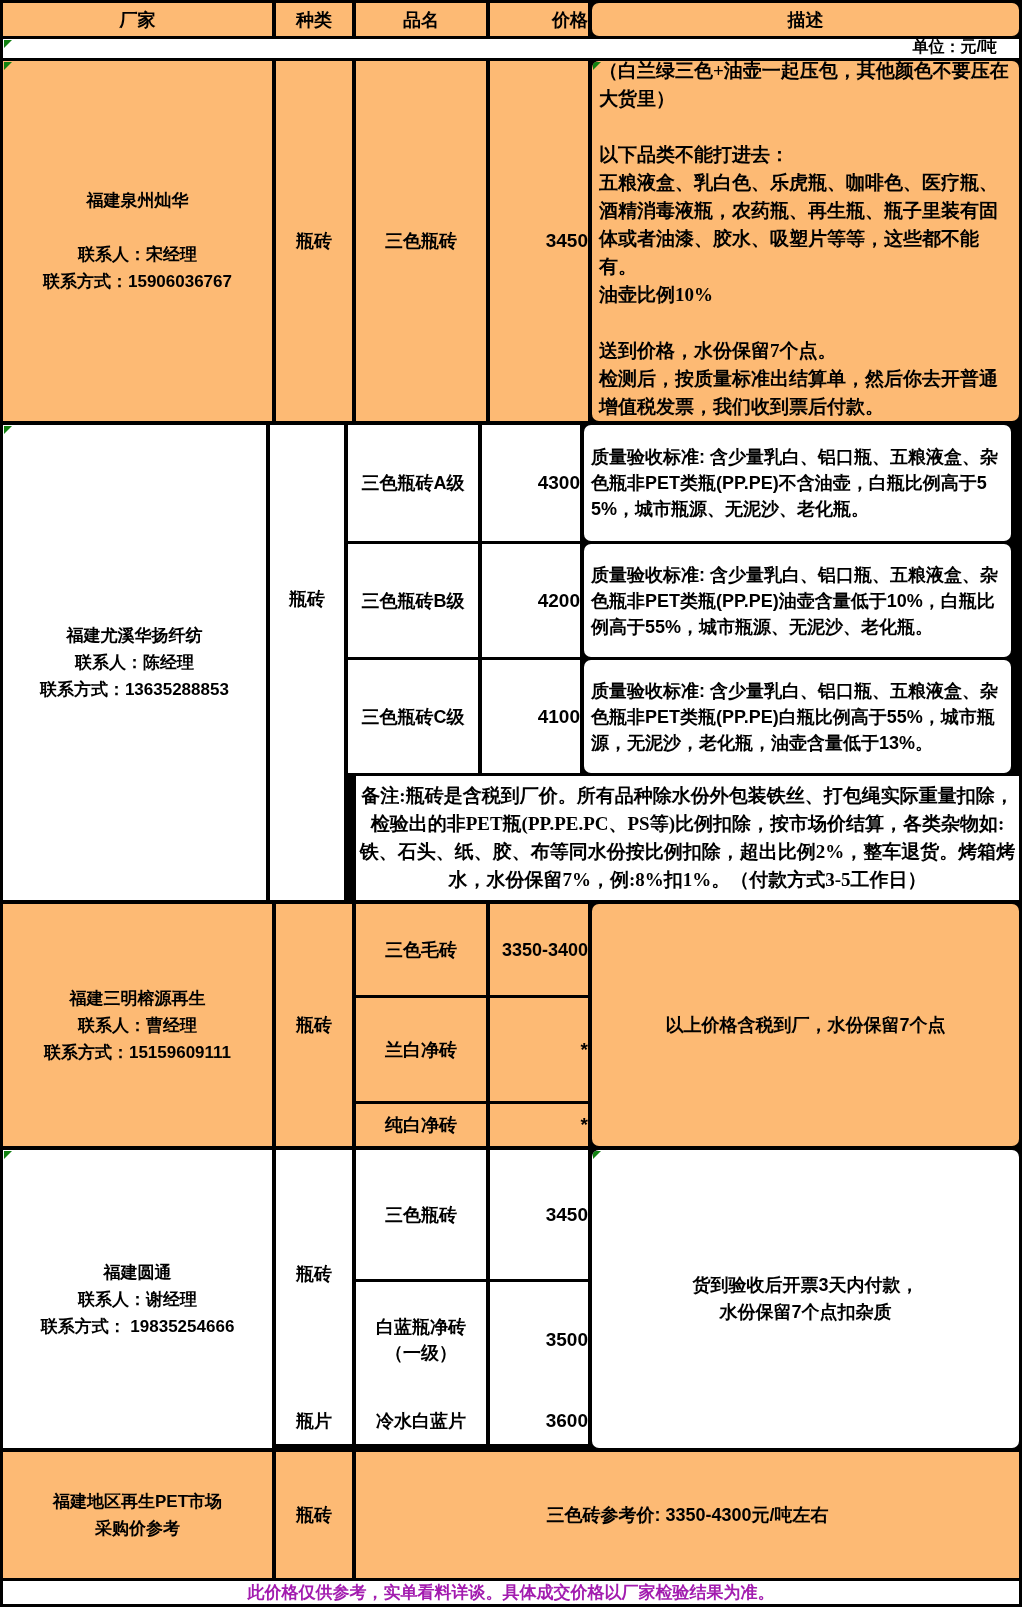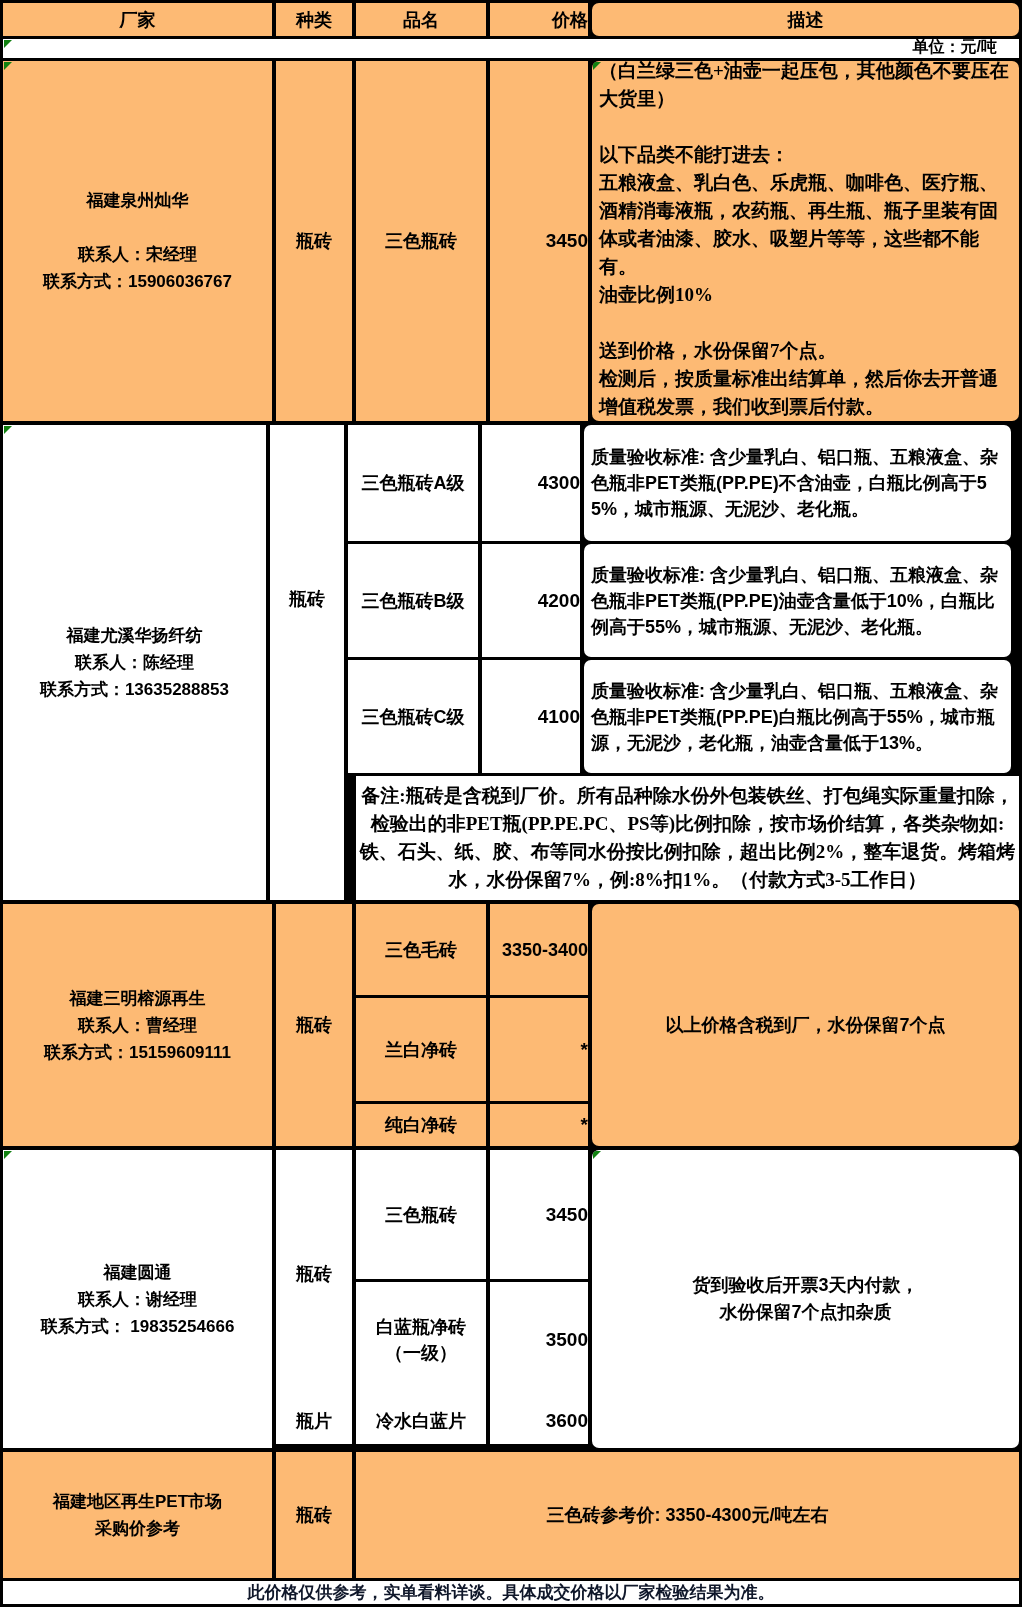--- a/index.html
+++ b/index.html
@@ -35,21 +35,21 @@
   .pre { white-space:pre-line; }
   .fs17 { font-size:17px; }
   .fs18 { font-size:18px; line-height:26px; }
   .fs19 { font-size:19px; line-height:28px; }
   .lh27 { line-height:27px; }
   .serif { font-family:"Liberation Serif","DejaVu Serif",serif; }
   .left { justify-content:flex-start; text-align:left; padding:0 7px; }
   .top  { align-items:flex-end; padding-top:0; }
   .header-cell { font-size:18px; }
   .unit-cell { justify-content:flex-end; padding-right:22px; font-size:16px;align-items:flex-end; }
-  .red { color:#0f172a; font-size:17px; }
+  .red { color:#a21caf; font-size:17px; }
   .rows-col { display:flex; flex-direction:column; gap:3px; }
   .subrow { display:flex; gap:4px; flex:none; }
   .flag {
     position:absolute; top:1px; left:1px; width:0; height:0;
     border-top:8px solid #108010; border-right:8px solid transparent;
   }
   
   .s2-type-inner { height:348px; width:100%; display:flex; align-items:center; justify-content:center; }
   .h33{height:33px;} .h19{height:19px;} .h360{height:360px;} .h475{height:475px;}
   .h116{height:116px;} .h113{height:113px;} .h124{height:124px;}

